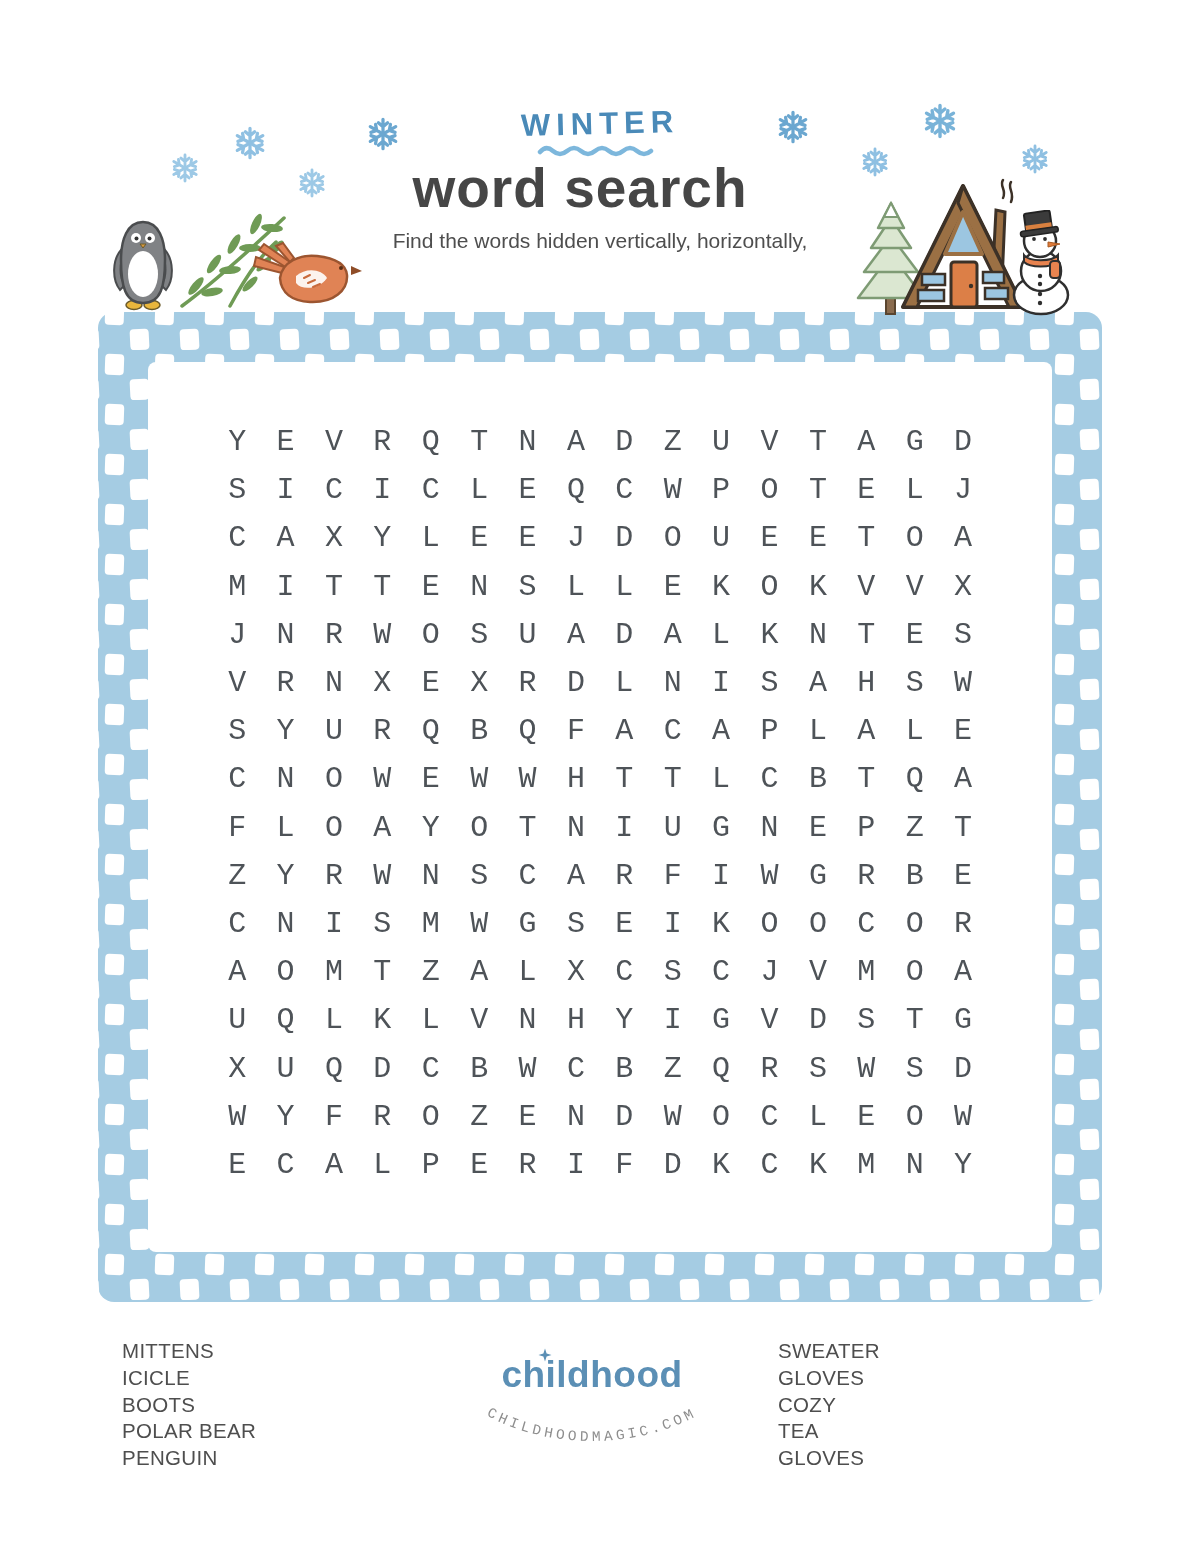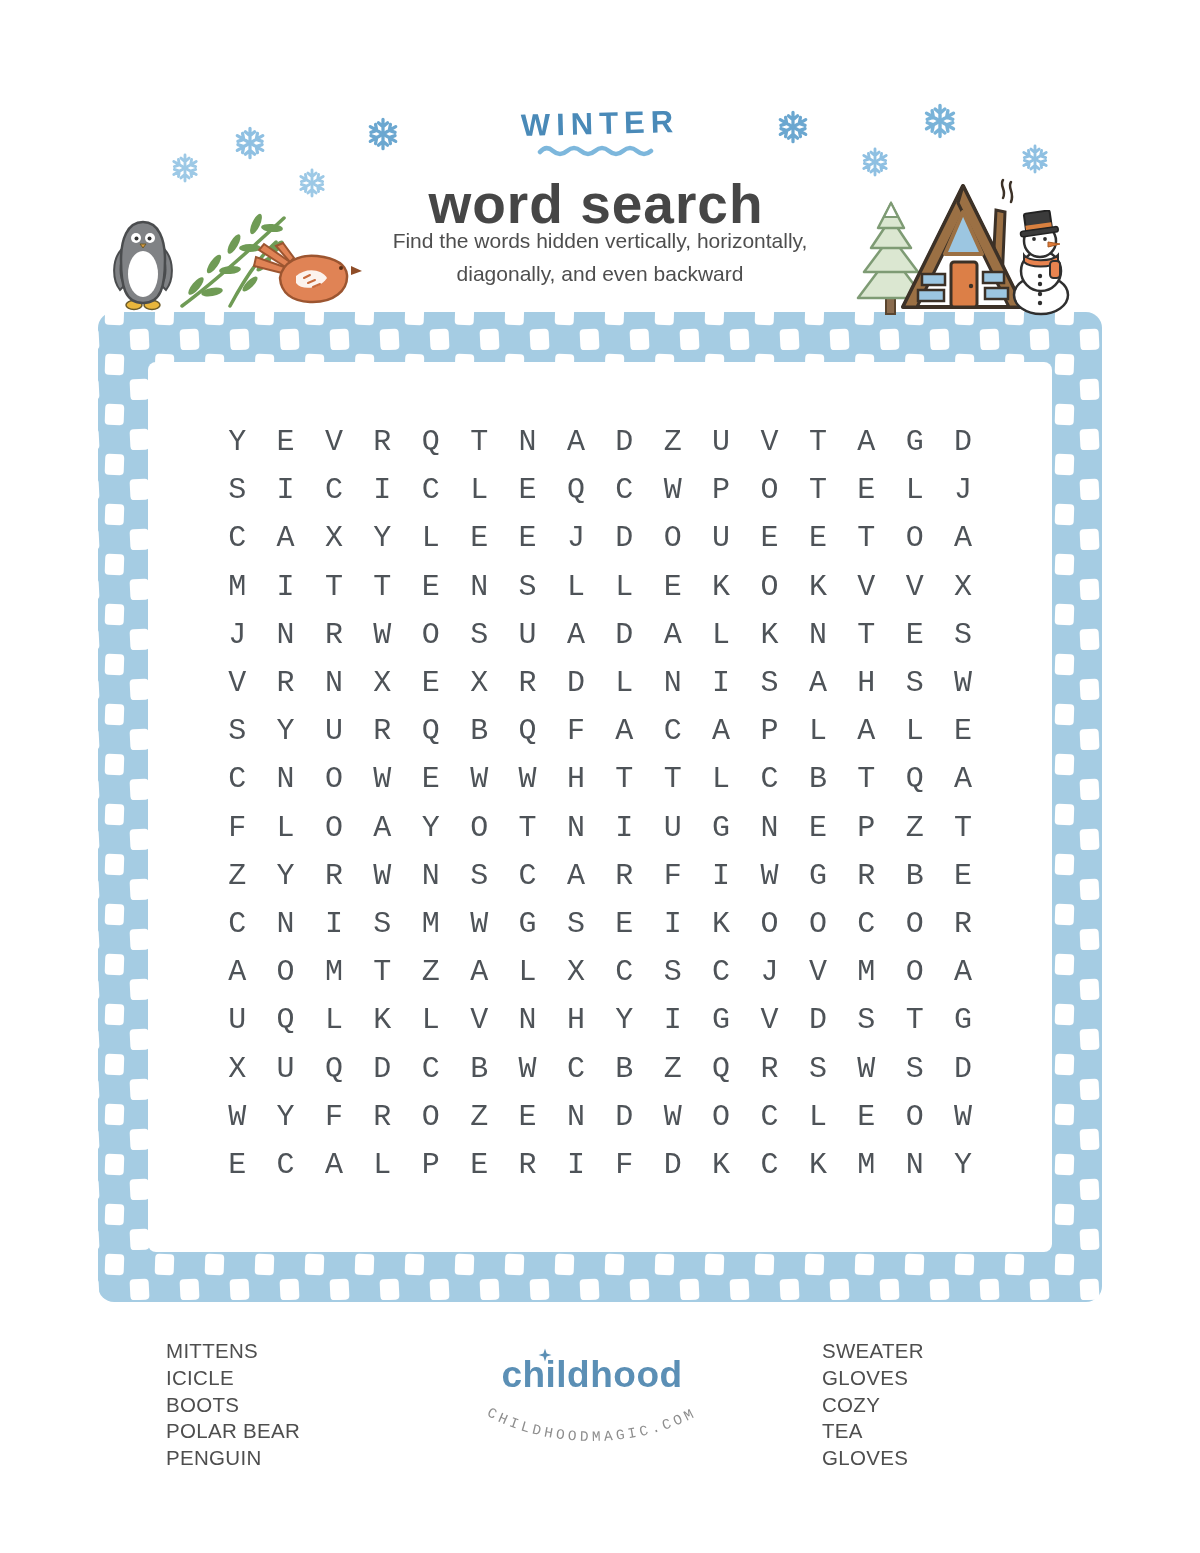--- a/index.html
+++ b/index.html
@@ -3,36 +3,36 @@
 <meta charset="utf-8">
 <style>
   html,body{margin:0;padding:0;background:#fff;}
   .page{position:relative;width:1200px;height:1553px;background:#fff;overflow:hidden;
         font-family:"Liberation Sans",sans-serif;}
   
   .title-script{position:absolute;left:0;top:106px;width:1200px;text-align:center;
     font-weight:bold;font-size:31px;letter-spacing:6px;color:var(--title_blue);
     transform:rotate(-1.5deg);}
   .wave{position:absolute;left:536px;top:142px;}
-  .title-main{position:absolute;left:0;top:156px;width:1160px;margin:16px;text-align:center;
+  .title-main{position:absolute;left:0;top:156px;width:1160px;margin:0;text-align:center;
     font-weight:bold;font-size:55px;color:var(--heading_gray);letter-spacing:1px;}
   .subtitle{position:absolute;left:0;top:224px;width:1200px;text-align:center;
     font-size:21px;line-height:33px;color:var(--text_gray);}
   
   .deco{position:absolute;}
   
   .frame-svg{position:absolute;left:0;top:0;pointer-events:none;}
   
   .grid{position:absolute;left:213px;top:418px;display:grid;
     grid-template-columns:repeat(16,48.4px);grid-auto-rows:48.2px;}
   .cell{display:flex;align-items:center;justify-content:center;
     font-family:"Liberation Mono",monospace;font-size:30px;color:var(--grid_gray);}
   
   .word-col{position:absolute;top:1338px;font-size:20.5px;line-height:26.8px;
-    color:var(--text_gray);letter-spacing:.3px;margin-left:44px;}
+    color:var(--text_gray);letter-spacing:.3px;}
   .word-col.c1{left:122px;} .word-col.c2{left:297px;}
   .word-col.c3{left:778px;} .word-col.c4{left:948px;}
   .logo{position:absolute;left:442px;top:1356px;width:300px;text-align:center;}
   .logo-line{font-weight:bold;font-size:37px;color:var(--logo_blue);line-height:38px;
     letter-spacing:.5px;}
   .logo-star{position:absolute;left:96px;top:-8px;width:14px;height:14px;}
   .snowflake{position:absolute;}
 </style>
 </head>
 <body>
@@ -233,21 +233,20 @@
         </svg></div>
     </div>
 
   <div class="title-script">WINTER</div>
   <svg class="wave" width="126" height="16" viewBox="0 0 126 16">
     <path d="M4,10 Q10,3 17,9 T31,9 T45,9 T59,9 T73,9 T87,9 T101,9 T115,9" fill="none" style="stroke:var(--wave_blue)" stroke-width="4.5" stroke-linecap="round"></path>
   </svg>
   <h1 class="title-main">word search</h1>
   <div class="subtitle">
     <div>Find the words hidden vertically, horizontally,</div>
-    <div>diagonally, and even backward</div>
   </div>
 
   <svg class="deco" style="left:112px;top:216px" width="62" height="96" viewBox="0 0 62 96">
     <path d="M9,34 C0,44 0,64 8,74 L13,69 C7,61 7,46 13,39 Z" fill="#808285" stroke="#4a4c4e" stroke-width="2"></path>
     <path d="M53,34 C62,44 62,64 54,74 L49,69 C55,61 55,46 49,39 Z" fill="#808285" stroke="#4a4c4e" stroke-width="2"></path>
     <ellipse cx="22" cy="89" rx="8" ry="4.5" fill="#e9b63c" stroke="#6b5a2a" stroke-width="1.5"></ellipse>
     <ellipse cx="40" cy="89" rx="8" ry="4.5" fill="#e9b63c" stroke="#6b5a2a" stroke-width="1.5"></ellipse>
     <path d="M31,6 C15,6 9,24 9,44 C9,70 13,87 31,87 C49,87 53,70 53,44 C53,24 47,6 31,6 Z" fill="#808285" stroke="#4a4c4e" stroke-width="2.5"></path>
     <ellipse cx="31" cy="58" rx="15" ry="23" fill="#ffffff"></ellipse>
     <circle cx="24" cy="22" r="5" fill="#ffffff"></circle>

